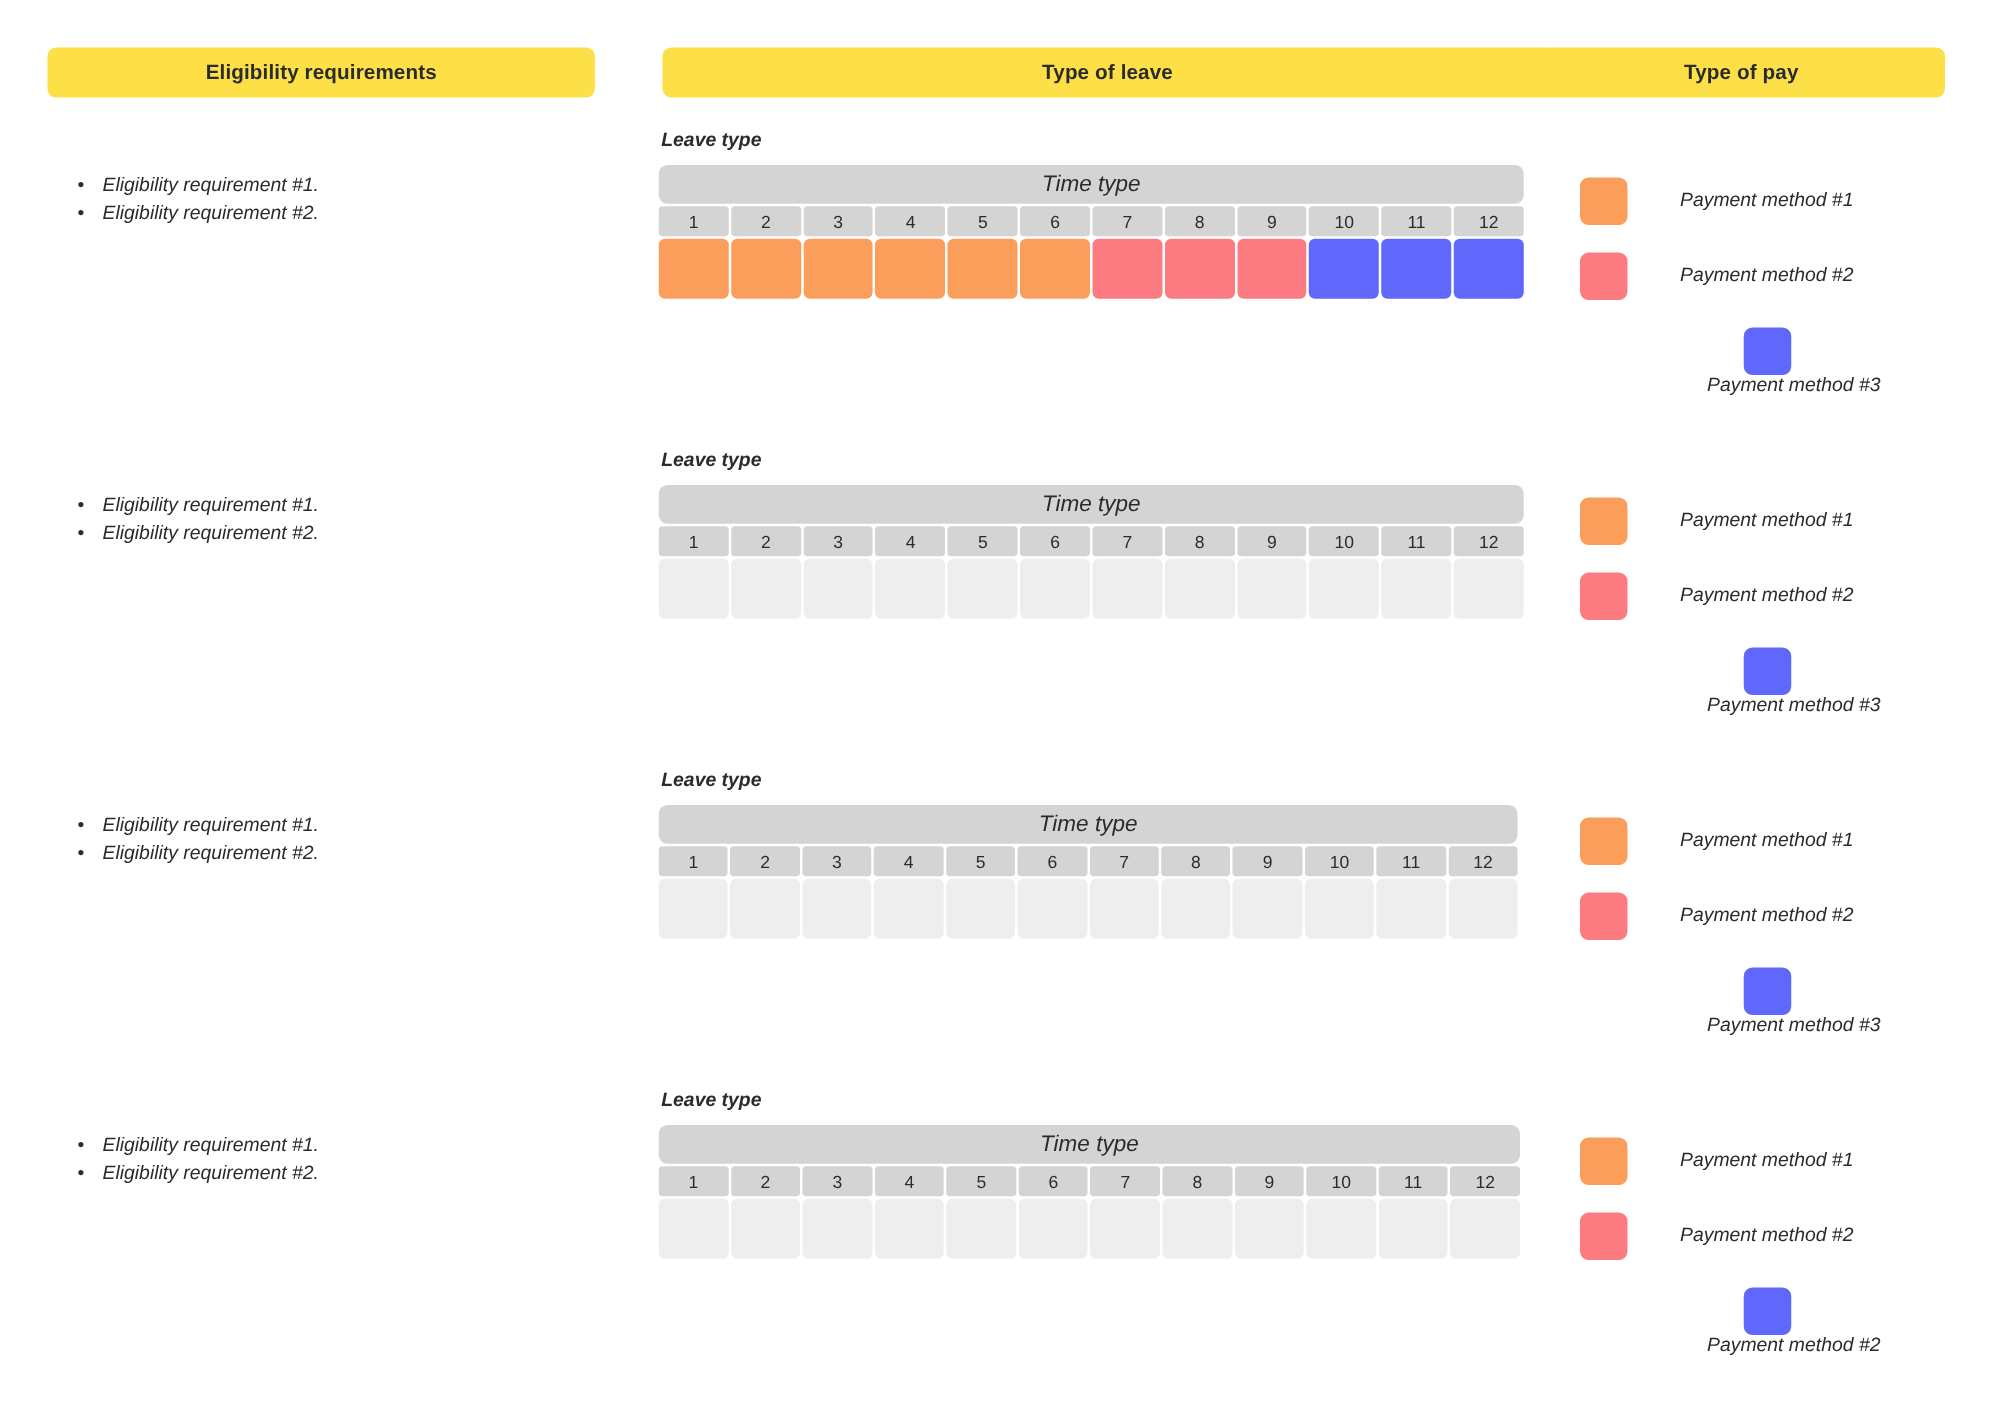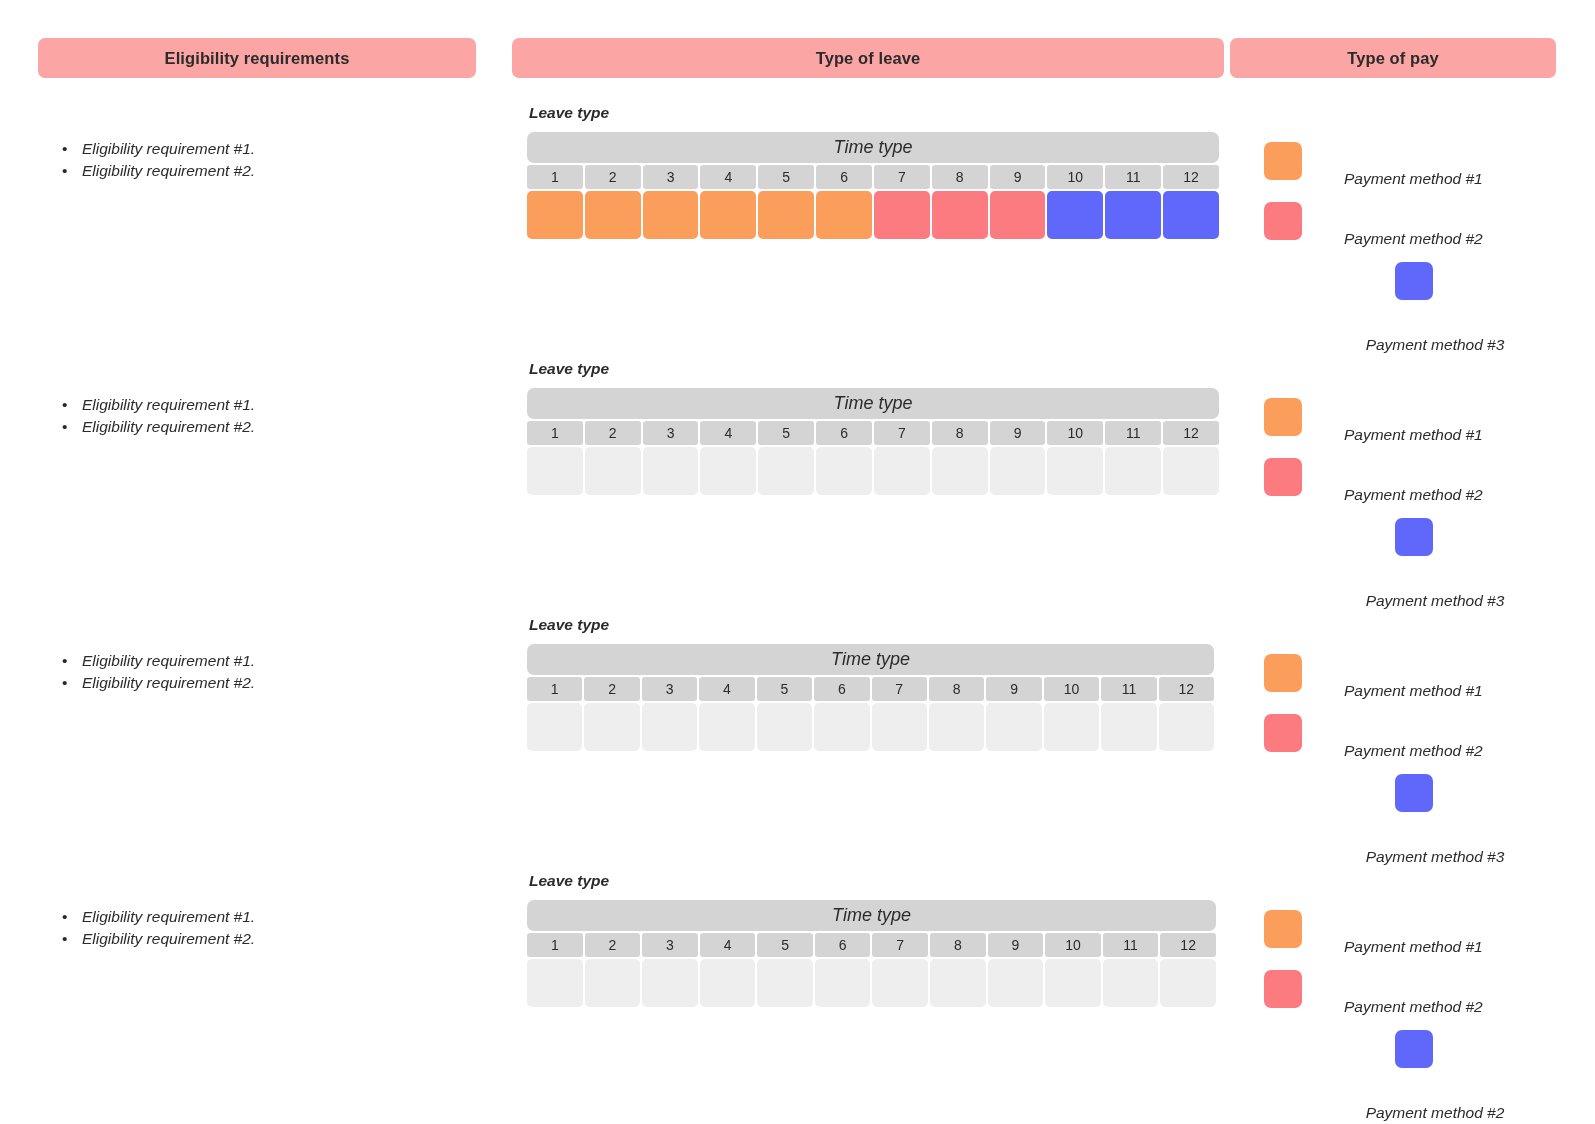--- a/index.html
+++ b/index.html
@@ -22,32 +22,32 @@
   .header-band {
     position: absolute;
     top: 38px;
     left: 0;
     width: 1595px;
     height: 40px;
   }
   .col-header {
     position: absolute;
     height: 40px;
-    background: #fca5a5;
+    background: #fde047;
     border-radius: 7px;
     display: flex;
     align-items: center;
     justify-content: center;
     font-size: 16.5px;
     font-weight: bold;
     color: #2b2b2b;
     letter-spacing: 0.1px;
   }
   .col-header.eligibility { left: 38px;   width: 438px; }
-  .col-header.leave       { left: 512px;  width: 712px; }
+  .col-header.leave       { left: 530px;  width: 712px; }
   .col-header.pay         { left: 1230px; width: 326px; }
 
   
   .rows {
     position: absolute;
     top: 78px;
     left: 0;
     width: 1595px;
   }
   .row {
@@ -157,21 +157,20 @@
   }
   .swatch.c-orange { background: #fb9e5c; }
   .swatch.c-pink   { background: #fb7b80; }
   .swatch.c-blue   { background: #5f68fb; }
   .legend-label {
     margin-left: 42px;
     font-size: 15.5px;
     font-style: italic;
     color: #2b2b2b;
     white-space: nowrap;
-    margin-top: 36px;
   }
 </style>
 </head>
 <body>
 
 <div class="header-band">
   <div class="col-header eligibility">Eligibility requirements</div>
   <div class="col-header leave">Type of leave</div>
   <div class="col-header pay">Type of pay</div>
 </div>

